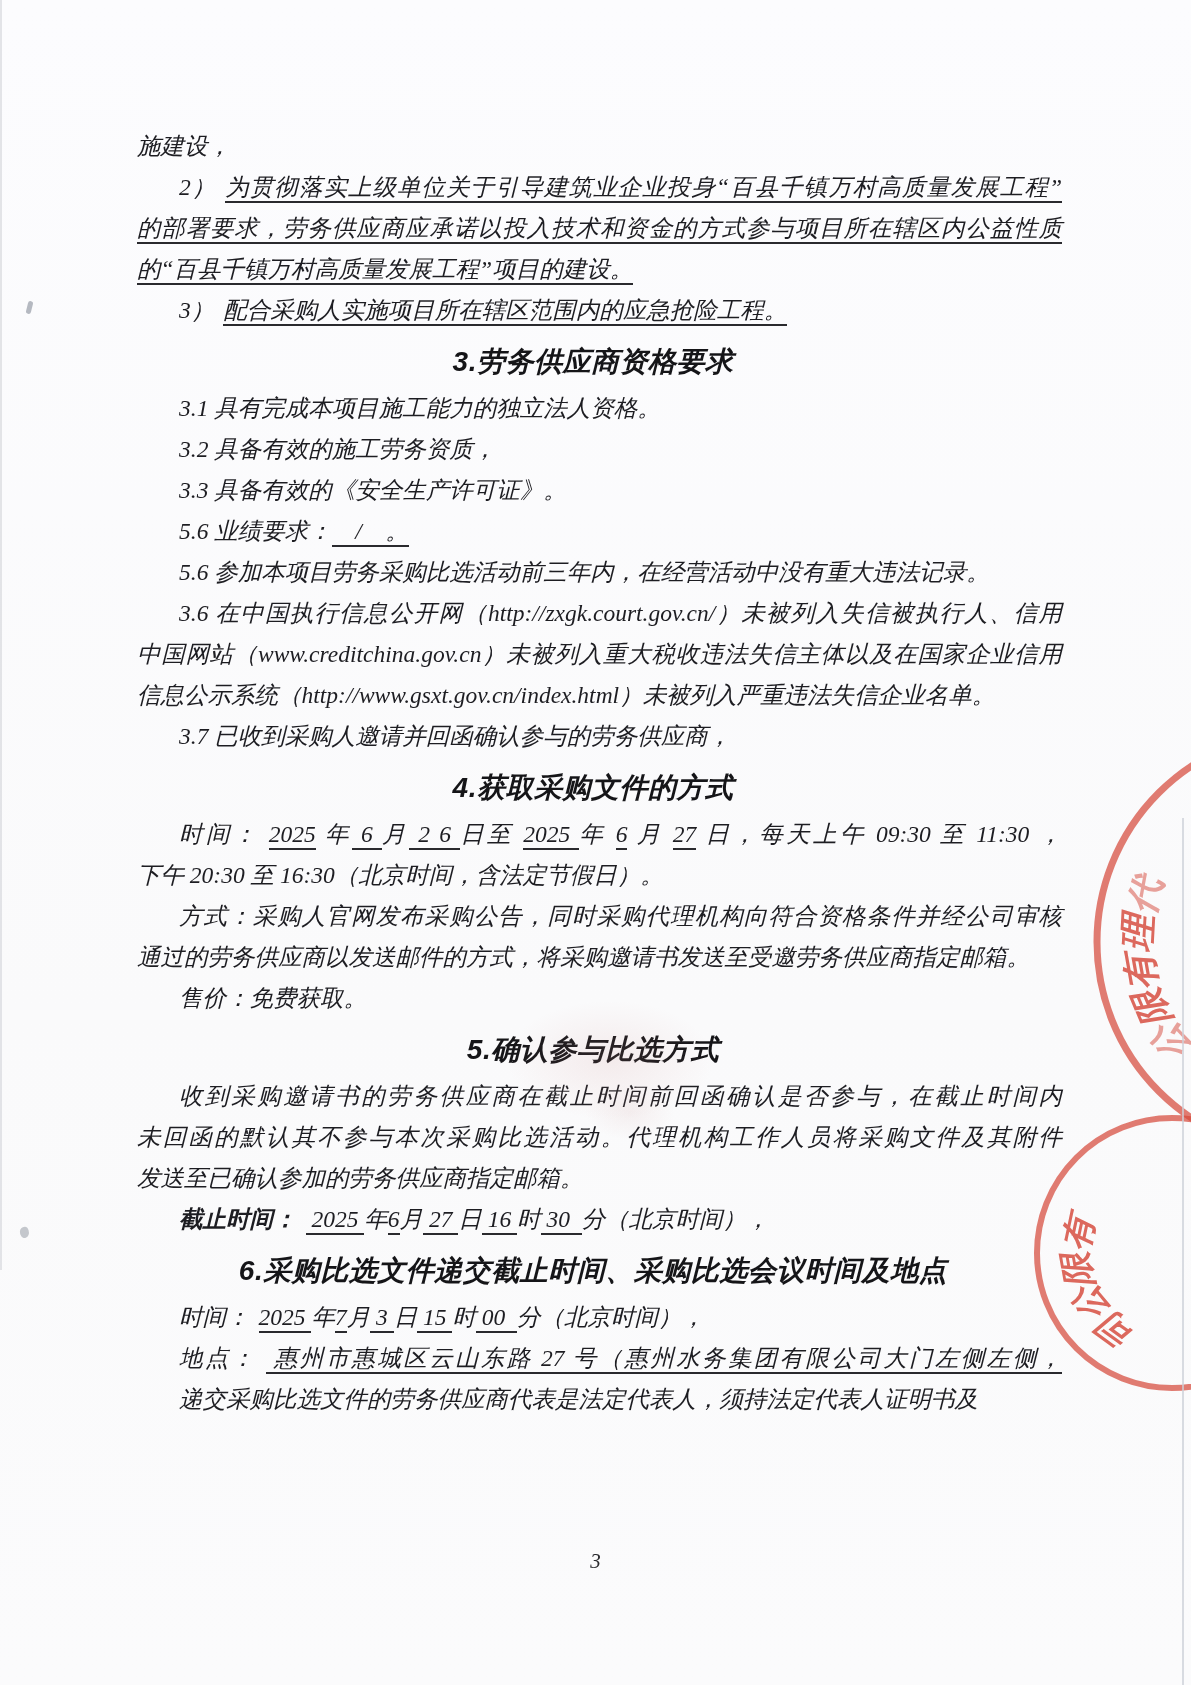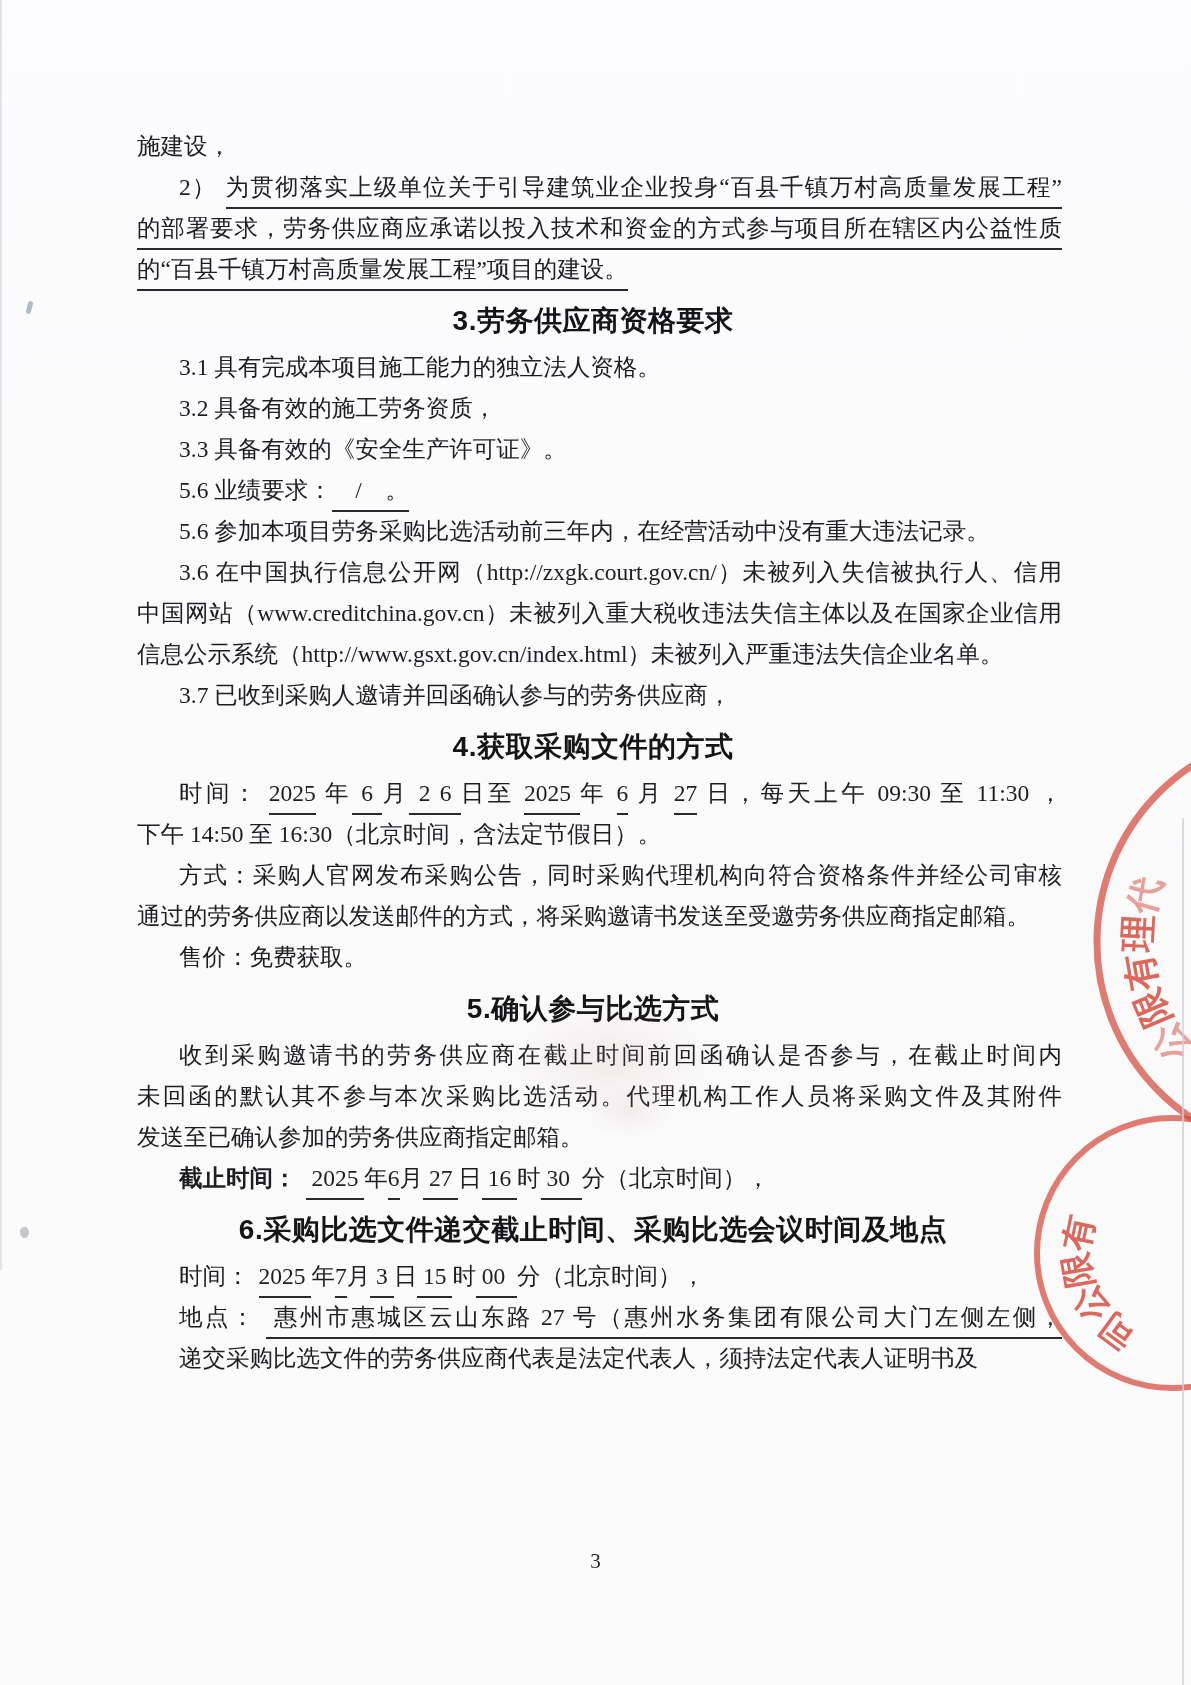--- a/index.html
+++ b/index.html
@@ -4,30 +4,31 @@
 <style>
   html,body{margin:0;padding:0;background:#f4f4f6;}
   .page{
     position:relative;
     width:1191px;height:1685px;
     margin:0 auto;
     background:linear-gradient(180deg,#fcfcfe 0%,#fafafb 60%,#fbfbfc 100%);
     overflow:hidden;
     font-family:"Liberation Serif","DejaVu Serif",serif;
     color:#1d1d22;
+    font-style:italic;
   }
   .content{
     position:absolute;left:137px;top:126px;width:925px;
     font-size:23.5px;line-height:41px;
   }
   .line,.para{margin:0;text-align:justify;}
   .jlast{text-align-last:justify;}
   .ind{text-indent:42px;}
   .seg{white-space:pre-wrap;}
-  .ul{border-bottom:2px solid #2a2a2e;padding-bottom:7px;margin-top:43px;}
+  .ul{border-bottom:2px solid #2a2a2e;padding-bottom:1px;margin-top:43px;}
   .b{font-weight:bold;}
   .num-prefix{margin-right:9px;}
   h2.sec{
     font-family:"Liberation Sans","DejaVu Sans",sans-serif;
     font-weight:bold;color:#151518;
     font-size:28px;line-height:40px;
     margin:11px 0 6px -13px;
     letter-spacing:0.5px;text-align:center;
   }
   .page-number{
@@ -66,37 +67,38 @@
 <div class="page">
 
   <div class="content">
 
     <p class="line">施建设，</p>
 
     <p class="line jlast ind"><span class="seg num-prefix">2）</span><span class="seg ul">为贯彻落实上级单位关于引导建筑业企业投身“百县千镇万村高质量发展工程”</span></p>
     <p class="line jlast"><span class="seg ul">的部署要求，劳务供应商应承诺以投入技术和资金的方式参与项目所在辖区内公益性质</span></p>
     <p class="line"><span class="seg ul">的“百县千镇万村高质量发展工程”项目的建设。</span></p>
 
+    <p class="line ind"><span class="seg num-prefix">3）</span><span class="seg ul">配合采购人实施项目所在辖区范围内的应急抢险工程。</span></p>
 
     <h2 class="sec">3.劳务供应商资格要求</h2>
 
     <p class="line ind"><span class="seg">3.1 具有完成本项目施工能力的独立法人资格。</span></p>
     <p class="line ind"><span class="seg">3.2 具备有效的施工劳务资质，</span></p>
     <p class="line ind"><span class="seg">3.3 具备有效的《安全生产许可证》。</span></p>
     <p class="line ind"><span class="seg">5.6 业绩要求：</span><span class="seg ul">　/　</span><span class="seg ul">。</span></p>
     <p class="line ind"><span class="seg">5.6 参加本项目劳务采购比选活动前三年内，在经营活动中没有重大违法记录。</span></p>
     <p class="line jlast ind"><span class="seg">3.6 在中国执行信息公开网（http://zxgk.court.gov.cn/）未被列入失信被执行人、信用</span></p>
     <p class="line jlast"><span class="seg">中国网站（www.creditchina.gov.cn）未被列入重大税收违法失信主体以及在国家企业信用</span></p>
     <p class="line"><span class="seg">信息公示系统（http://www.gsxt.gov.cn/index.html）未被列入严重违法失信企业名单。</span></p>
     <p class="line ind"><span class="seg">3.7 已收到采购人邀请并回函确认参与的劳务供应商，</span></p>
 
     <h2 class="sec">4.获取采购文件的方式</h2>
 
     <p class="line jlast ind"><span class="seg num-prefix">时间：</span><span class="seg ul">2025</span><span class="seg"> 年</span><span class="seg ul"> 6 </span><span class="seg">月</span><span class="seg ul"> 2 6 </span><span class="seg">日至 </span><span class="seg ul">2025 </span><span class="seg">年 </span><span class="seg ul">6</span><span class="seg"> 月 </span><span class="seg ul">27</span><span class="seg"> 日，每天上午 09:30 至 11:30 ，</span></p>
-    <p class="line"><span class="seg">下午 14:50 至 16:30（北京时间，含法定节假日）。</span></p>
+    <p class="line"><span class="seg">下午 20:30 至 16:30（北京时间，含法定节假日）。</span></p>
     <p class="line jlast ind"><span class="seg">方式：采购人官网发布采购公告，同时采购代理机构向符合资格条件并经公司审核</span></p>
     <p class="line"><span class="seg">通过的劳务供应商以发送邮件的方式，将采购邀请书发送至受邀劳务供应商指定邮箱。</span></p>
     <p class="line ind"><span class="seg">售价：免费获取。</span></p>
 
     <h2 class="sec">5.确认参与比选方式</h2>
 
     <p class="line jlast ind"><span class="seg">收到采购邀请书的劳务供应商在截止时间前回函确认是否参与，在截止时间内</span></p>
     <p class="line jlast"><span class="seg">未回函的默认其不参与本次采购比选活动。代理机构工作人员将采购文件及其附件</span></p>
     <p class="line"><span class="seg">发送至已确认参加的劳务供应商指定邮箱。</span></p>
     <p class="line ind"><span class="seg b num-prefix">截止时间：</span><span class="seg ul"> 2025 </span><span class="seg">年</span><span class="seg ul">6</span><span class="seg">月</span><span class="seg ul"> 27 </span><span class="seg">日</span><span class="seg ul"> 16 </span><span class="seg">时</span><span class="seg ul"> 30  </span><span class="seg">分（北京时间），</span></p>

